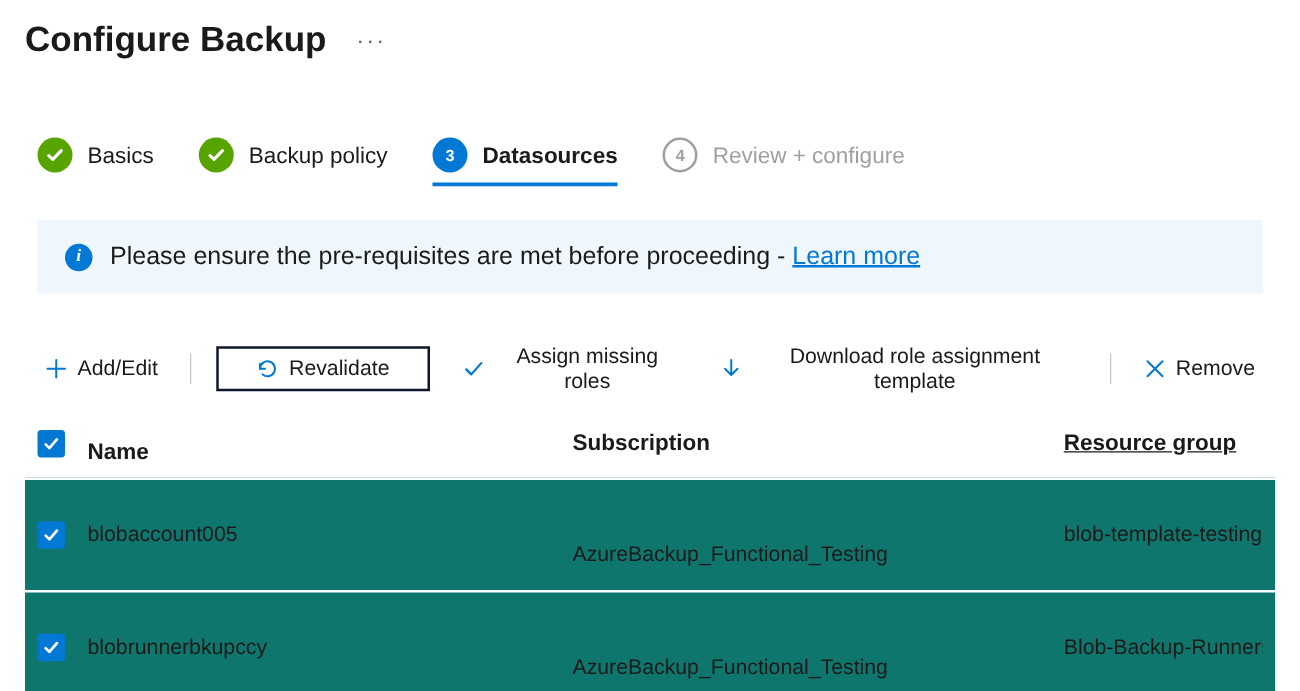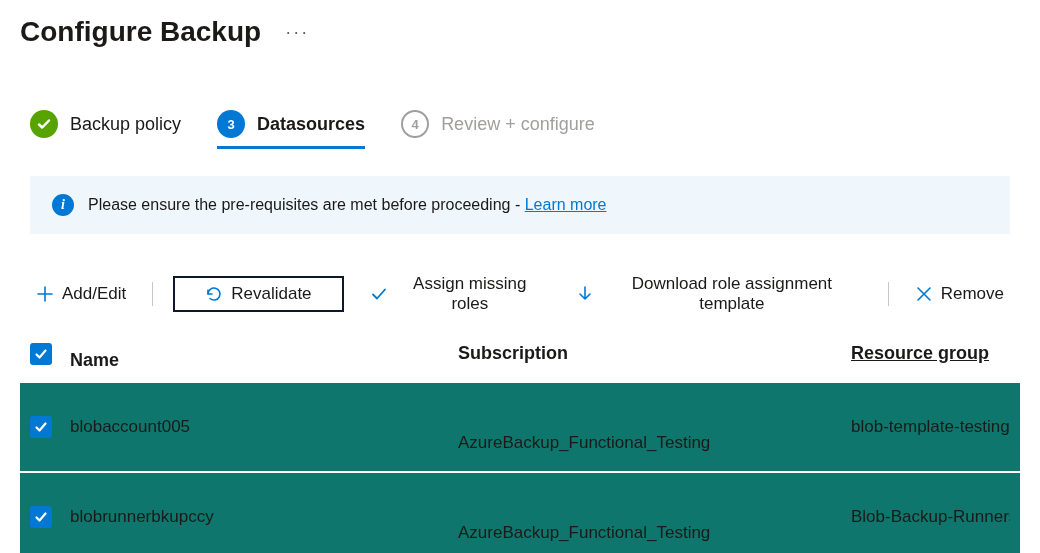--- a/index.html
+++ b/index.html
@@ -97,21 +97,21 @@
       display: flex;
       align-items: center;
       justify-content: center;
       font-size: 14px;
       font-weight: bold;
       font-style: italic;
       font-family: Georgia, serif;
       flex-shrink: 0;
     }
     .info-text {
-      font-size: 16px;
+      font-size: 20px;
       color: #1b1a19;
     }
     .info-link {
       color: #0078d4;
       text-decoration: underline;
       cursor: pointer;
     }
     .toolbar {
       display: flex;
       align-items: center;
@@ -190,20 +190,28 @@
   </style>
 </head>
 <body>
 
 <div class="header">
   <h1 class="page-title">Configure Backup</h1>
   <span class="more-icon">···</span>
 </div>
 
 <div class="steps">
+  <div class="step">
+    <div class="step-badge done">
+      <svg width="16" height="16" viewBox="0 0 16 16">
+          <path d="M3 8.5 L6.2 11.5 L13 4.5" stroke="#fff" stroke-width="2.5" fill="none" stroke-linecap="round" stroke-linejoin="round"></path>
+        </svg>
+    </div>
+    <span class="step-label">Basics</span>
+  </div>
   <div class="step">
     <div class="step-badge done">
       <svg width="16" height="16" viewBox="0 0 16 16">
           <path d="M3 8.5 L6.2 11.5 L13 4.5" stroke="#fff" stroke-width="2.5" fill="none" stroke-linecap="round" stroke-linejoin="round"></path>
         </svg>
     </div>
     <span class="step-label">Backup policy</span>
   </div>
   <div class="step active-step">
     <div class="step-badge active">3</div>

